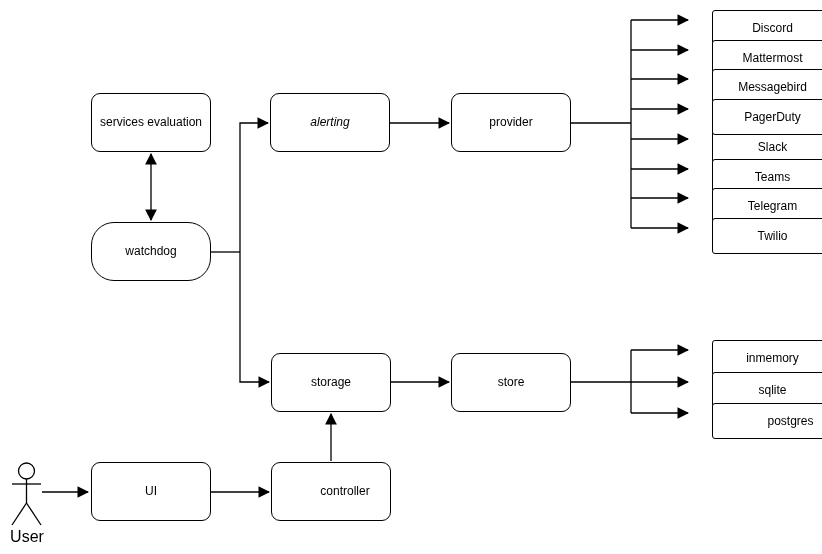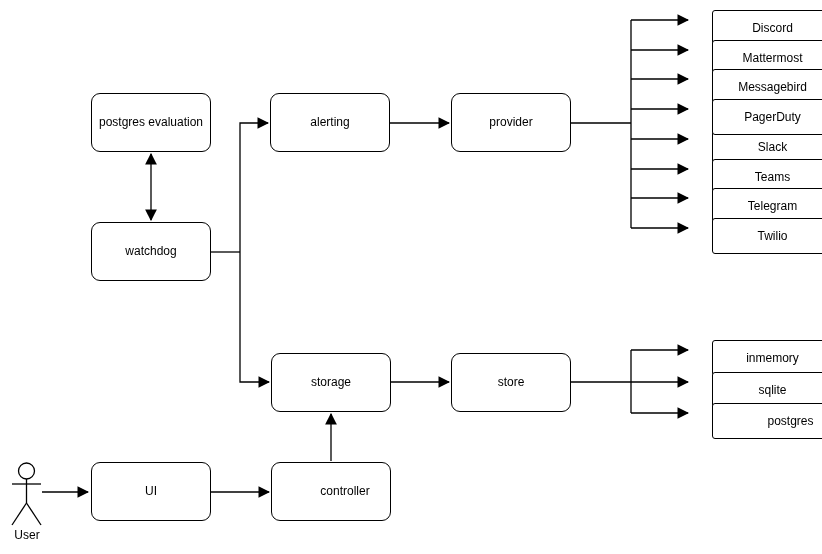--- a/index.html
+++ b/index.html
@@ -45,21 +45,21 @@
     width: 121px;
     height: 36px;
     border-radius: 3px;
   }
   .actor-label {
     position: absolute;
     left: 10px;
     top: 528px;
     width: 34px;
     text-align: center;
-    font-size: 12px;
+    font-size: 16px;
     color: #000000;
   }
   svg path, svg line, svg circle {
     fill: none;
     stroke: #000000;
     stroke-width: 1.3;
   }
   svg marker path {
     fill: #000000;
     stroke: none;
@@ -113,26 +113,26 @@
     <g>
       <circle cx="26.5" cy="471" r="8"></circle>
       <path d="M26.5,479 V503"></path>
       <path d="M12,484 H41"></path>
       <path d="M26.5,503 L12,525"></path>
       <path d="M26.5,503 L41,525"></path>
     </g>
   </svg>
 
   <div class="node big" style="left:91px; top:93px;">
-    <span>postgres evaluation</span>
+    <span>services evaluation</span>
   </div>
-  <div class="node big" style="left:91px; top:222px;">
+  <div class="node big" style="left:91px; top:222px;border-radius:23px;">
     <span>watchdog</span>
   </div>
-  <div class="node big" style="left:270px; top:93px;">
+  <div class="node big" style="left:270px; top:93px;font-style:italic;">
     <span>alerting</span>
   </div>
   <div class="node big" style="left:451px; top:93px;">
     <span>provider</span>
   </div>
   <div class="node big" style="left:271px; top:353px;">
     <span>storage</span>
   </div>
   <div class="node big" style="left:451px; top:353px;">
     <span>store</span>

